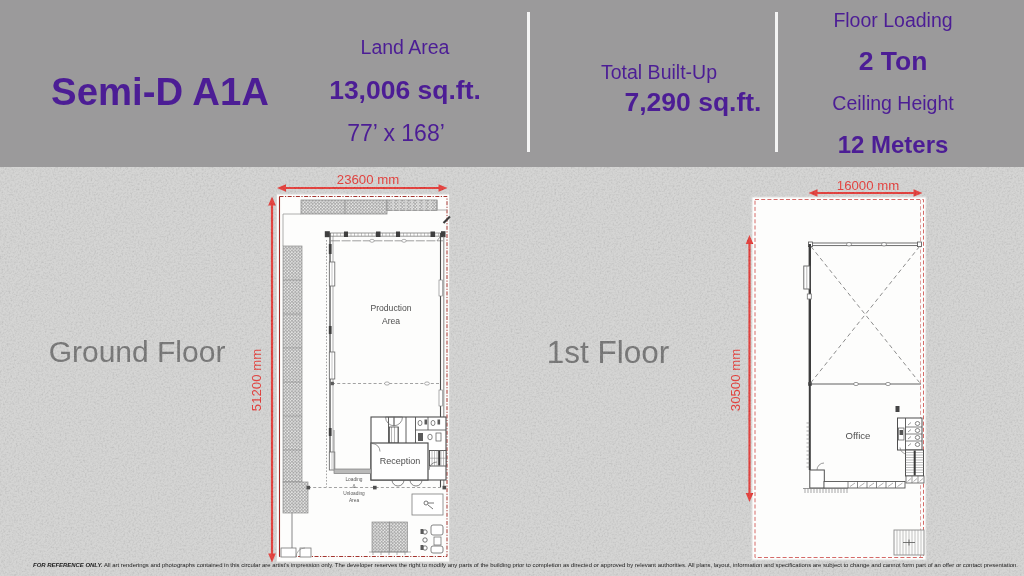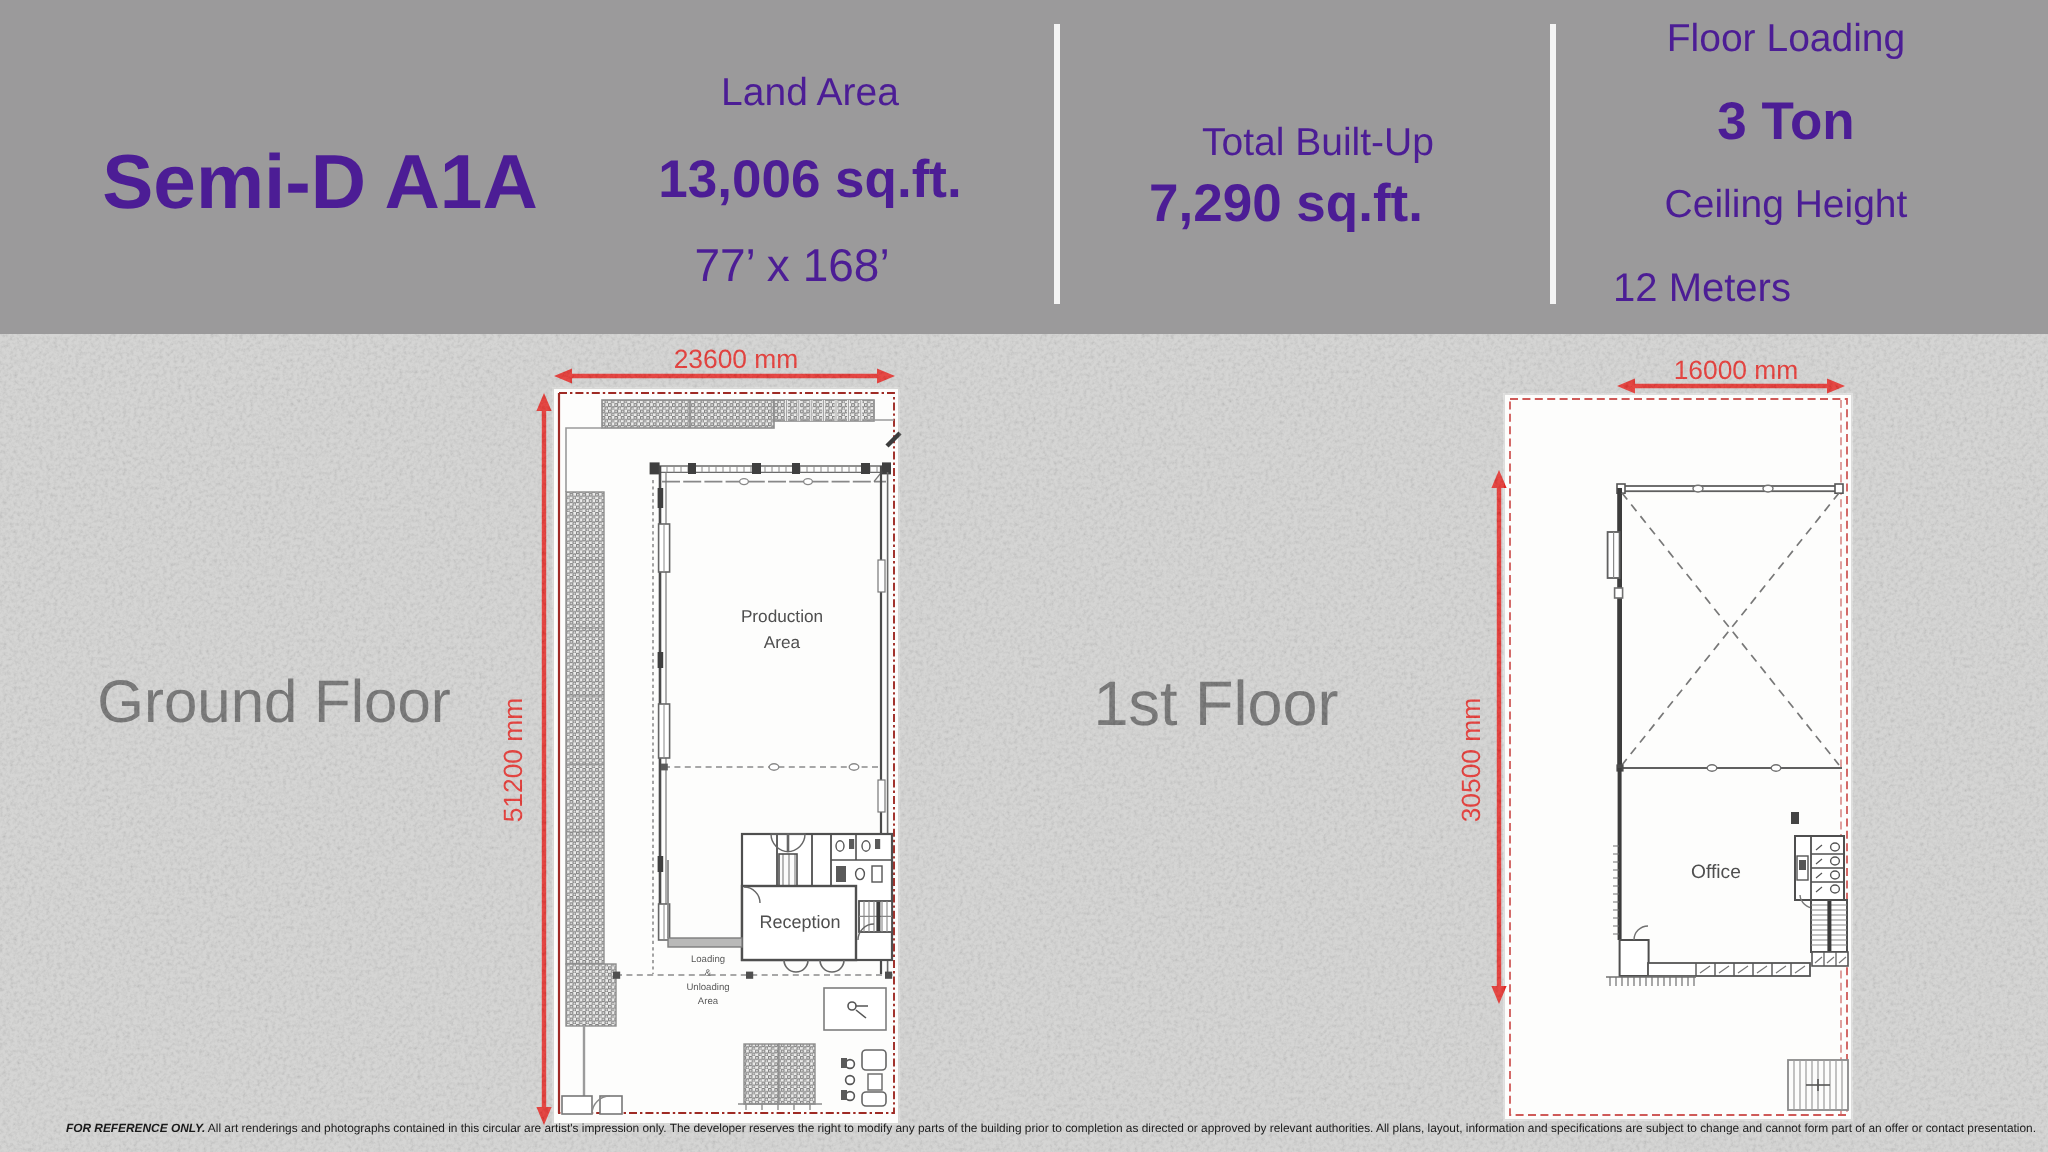--- a/index.html
+++ b/index.html
@@ -19,31 +19,31 @@
 <div class="abs hw ctr" style="left:405px;top:47px;font-size:19.5px">Land Area</div>
 
 <div class="abs hw ctr" style="left:405px;top:90px;font-size:26.5px;font-weight:bold">13,006 sq.ft.</div>
 
 <div class="abs hw ctr" style="left:396px;top:133px;font-size:23px">77’ x 168’</div>
 
 <div class="abs" style="left:527px;top:12px;width:3px;height:140px;background:#f4f4f4"></div>
 
 <div class="abs hw ctr" style="left:659px;top:72px;font-size:19.5px">Total Built-Up</div>
 
-<div class="abs hw ctr" style="left:643px;top:102px;font-size:26.5px;font-weight:bold">7,290 sq.ft.</div>
+<div class="abs hw ctr" style="left:693px;top:102px;font-size:26.5px;font-weight:bold">7,290 sq.ft.</div>
 
 <div class="abs" style="left:775px;top:12px;width:3px;height:140px;background:#f4f4f4"></div>
 
 <div class="abs hw ctr" style="left:893px;top:20px;font-size:19.5px">Floor Loading</div>
 
-<div class="abs hw ctr" style="left:893px;top:61px;font-size:26.5px;font-weight:bold">3 Ton</div>
+<div class="abs hw ctr" style="left:893px;top:61px;font-size:26.5px;font-weight:bold">2 Ton</div>
 
 <div class="abs hw ctr" style="left:893px;top:103px;font-size:19.5px">Ceiling Height</div>
 
-<div class="abs hw ctr" style="left:851px;top:145px;font-size:20px;font-weight:normal">12 Meters</div>
+<div class="abs hw ctr" style="left:893px;top:145px;font-size:24px;font-weight:bold">12 Meters</div>
 
 <div class="abs ctr" style="left:137px;top:352px;font-size:30px;color:#646464">Ground Floor</div>
 
 <div class="abs ctr" style="left:608px;top:352px;font-size:31.5px;color:#646464">1st Floor</div>
 
 <svg class="abs" style="left:0;top:0" width="1024" height="576" viewBox="0 0 1024 576">
 <defs>
 <filter id="grain" x="0" y="0" width="100%" height="100%">
 <feTurbulence type="fractalNoise" baseFrequency="0.55" numOctaves="3" stitchTiles="stitch" result="n"></feTurbulence>
 <feColorMatrix in="n" type="matrix" values="1.6 0 0 0 0  1.6 0 0 0 0  1.6 0 0 0 0  0 0 0 0 0.16" result="c"></feColorMatrix>

